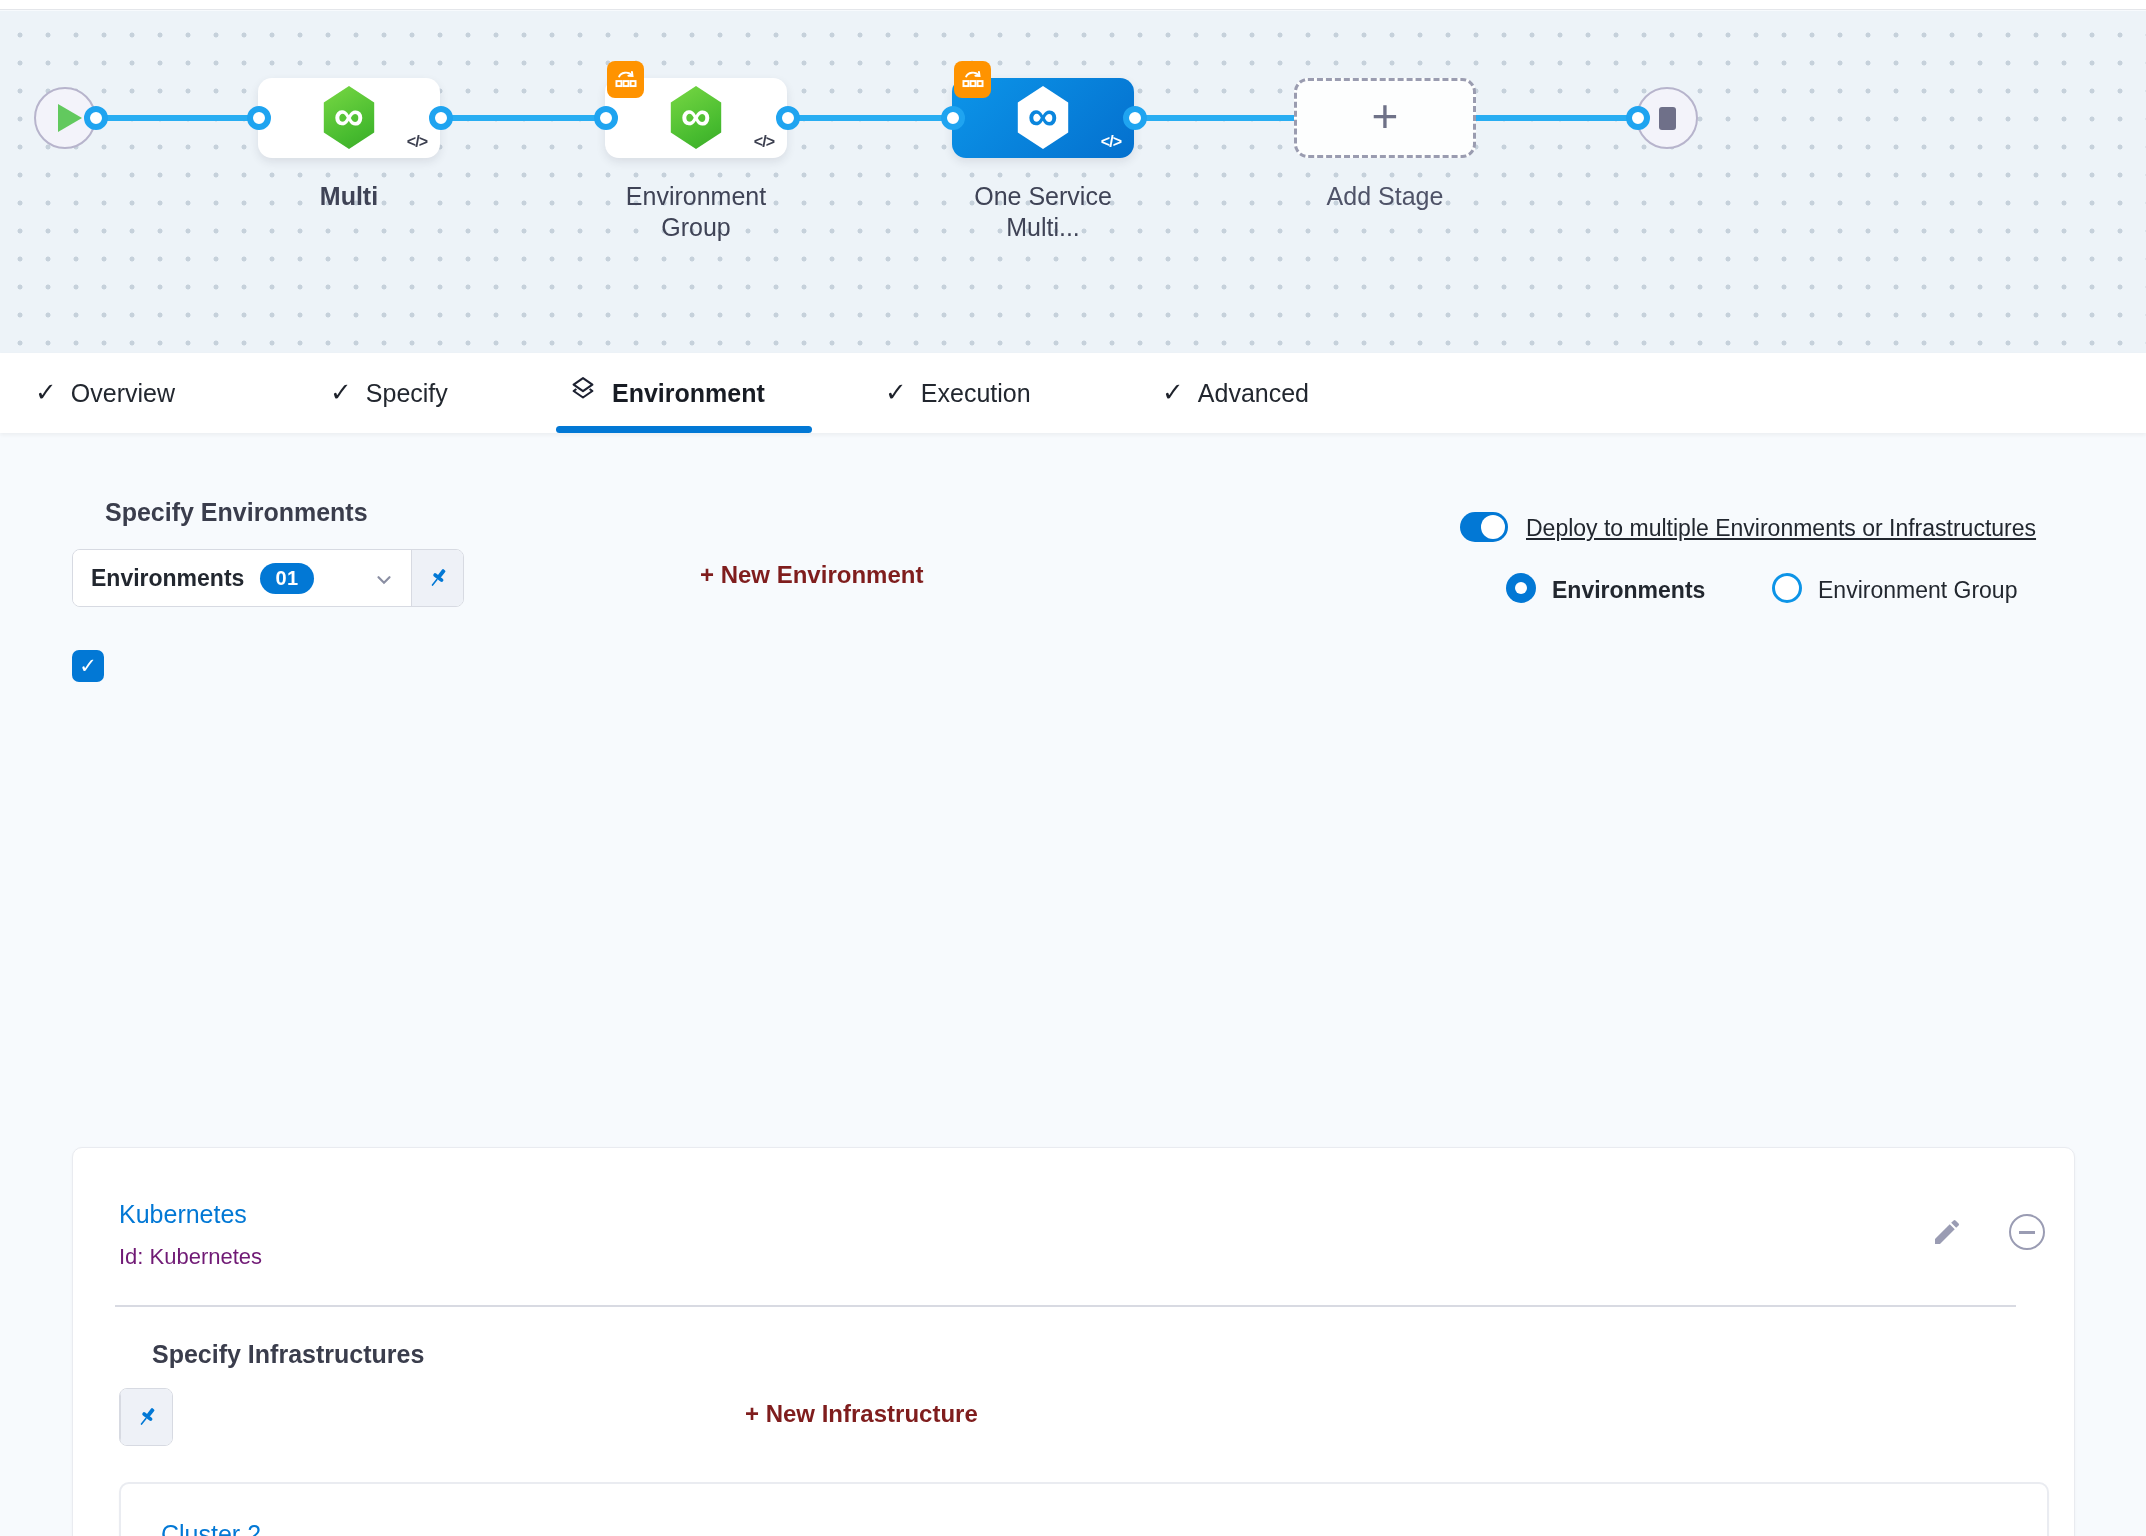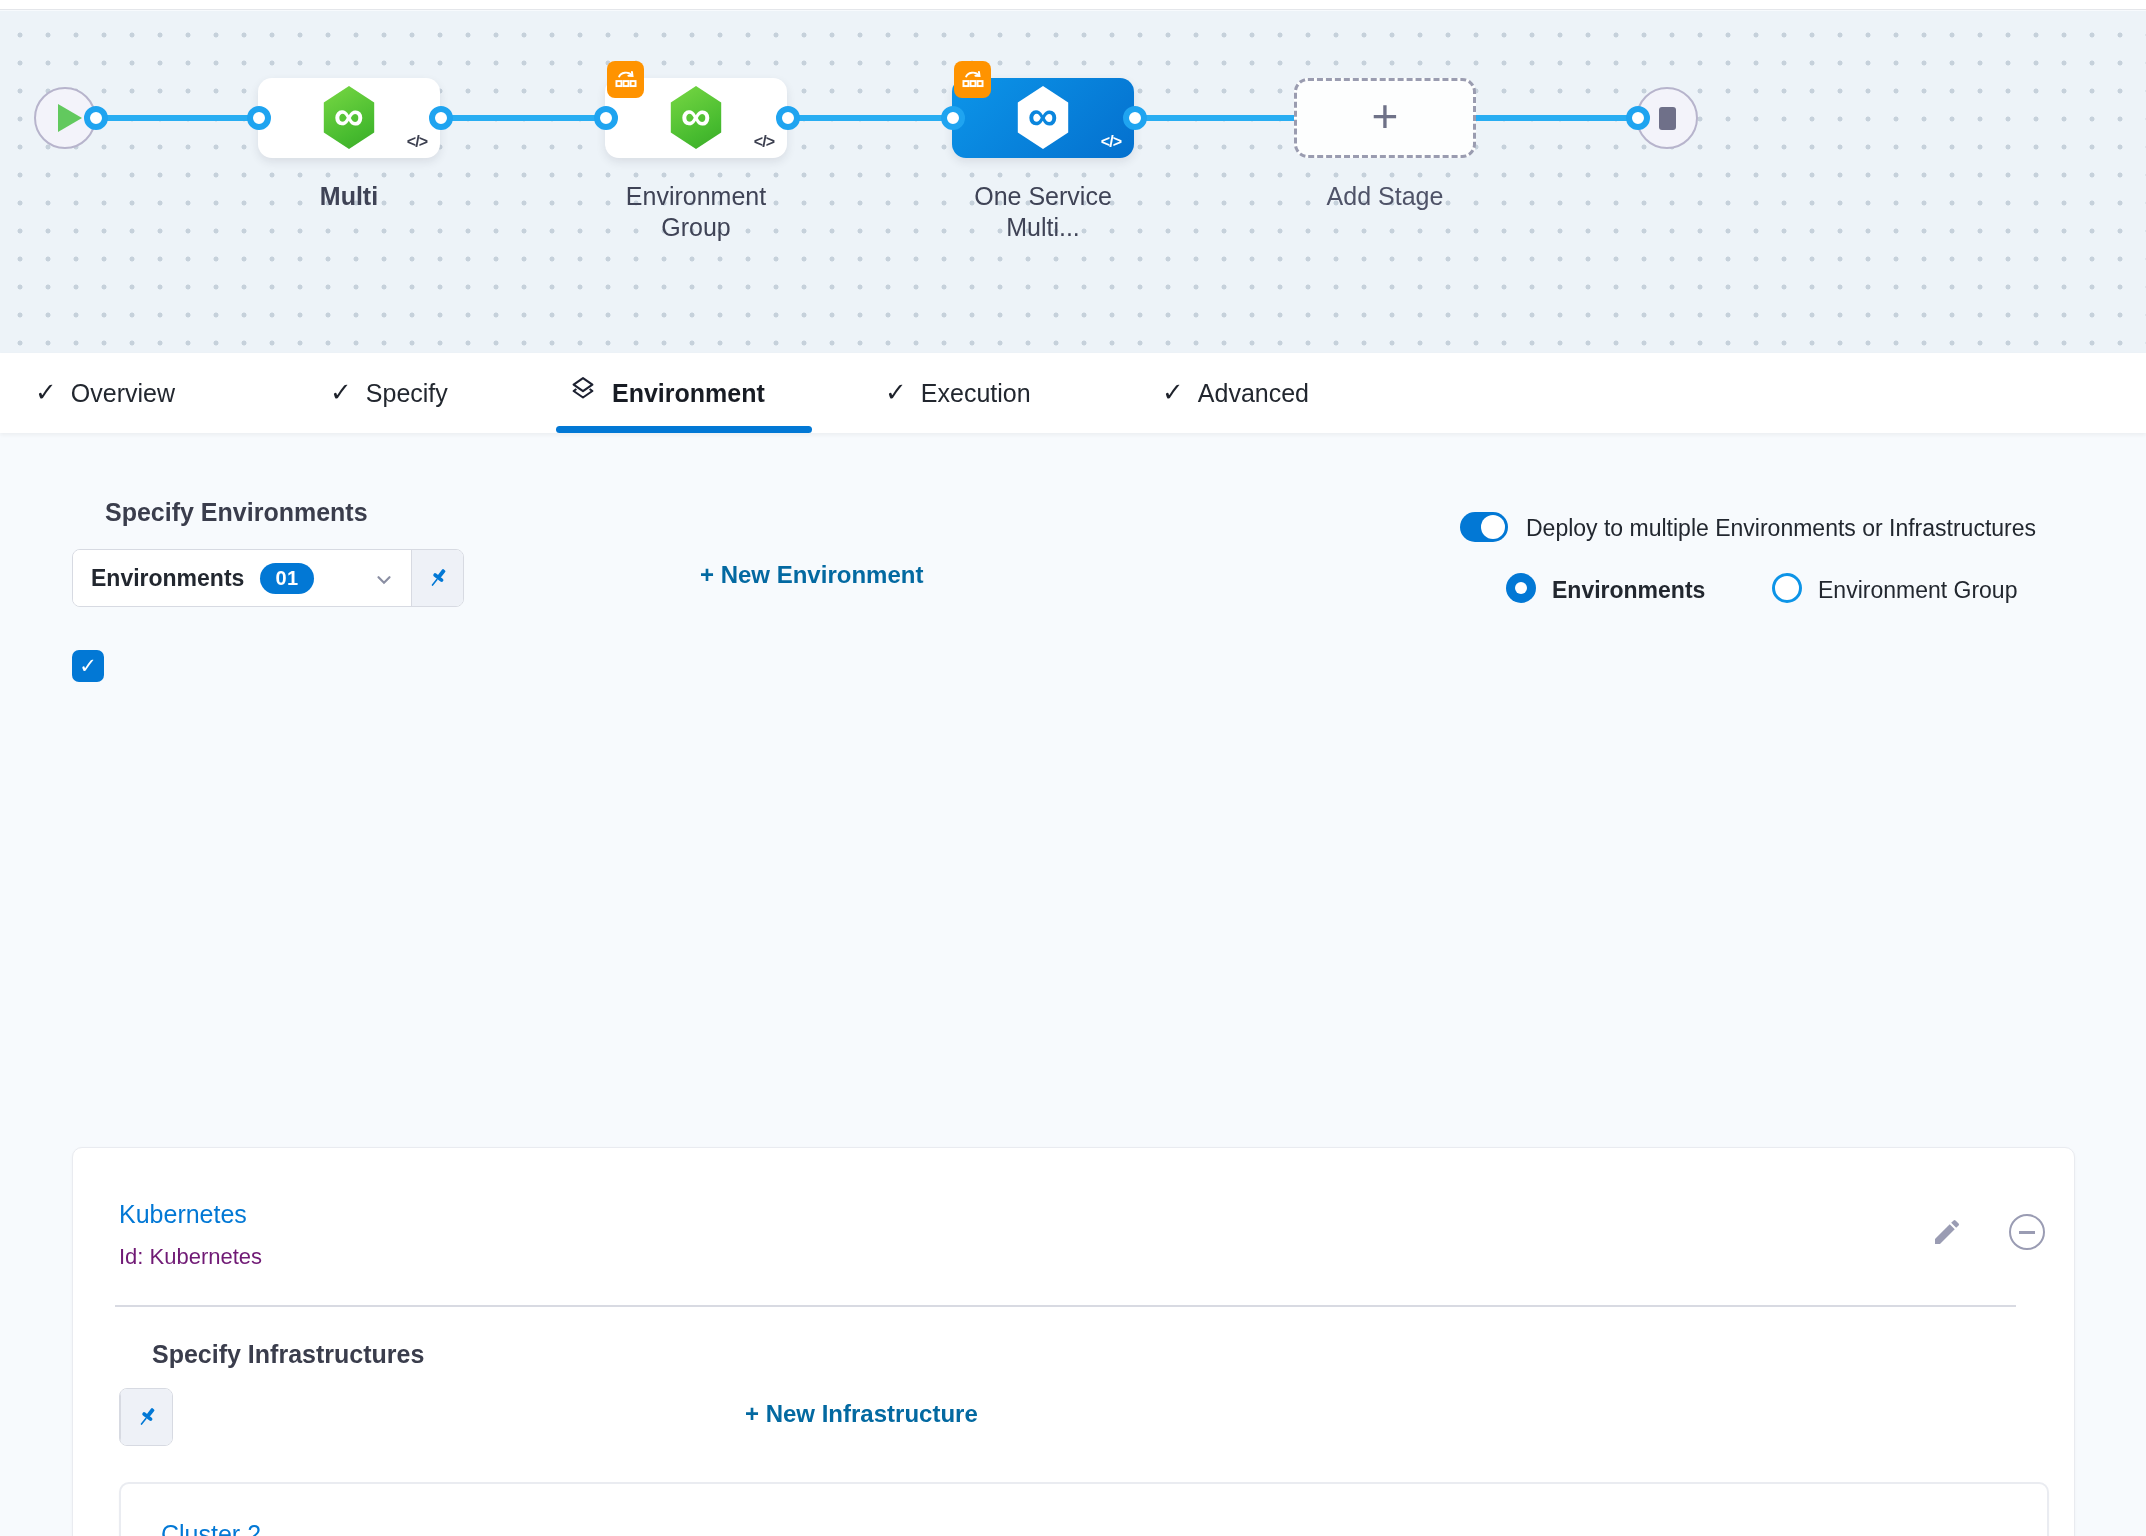--- a/index.html
+++ b/index.html
@@ -54,21 +54,21 @@
     box-shadow:0 2px 4px rgba(0,0,0,.05); z-index:6; }
   .tab { position:absolute; top:0; height:80px; display:flex; align-items:center; gap:14px;
     font-size:25px; color:#22272f; cursor:pointer; }
   .tab .chk { font-size:26px; font-weight:700; color:#1e222b; transform:translateY(-1px); }
   .tab.active { font-weight:700; color:#181c24; }
   .tab-underline { position:absolute; bottom:0; left:556px; width:256px; height:7px; border-radius:4px; background:#0278d5; }
 
   
   .content { position:absolute; top:433px; left:0; width:100%; bottom:0; background:#f7fafd; }
   .sec-heading { position:absolute; font-size:25px; font-weight:700; color:#3a3d4c;margin-left:33px; }
-  .link { position:absolute; font-size:24px; font-weight:700; color:#0369a1; cursor:pointer; }
+  .link { position:absolute; font-size:24px; font-weight:700; color:#7f1d1d; cursor:pointer; }
 
   .dd-control { position:absolute; height:58px; display:flex; border:1px solid #d7dae2; border-radius:8px; overflow:hidden; background:#ffffff; }
   .dd-field { width:338px; display:flex; align-items:center; padding:0 18px; position:relative; background:#ffffff; }
   .dd-label { font-size:23px; font-weight:700; color:#22272f; }
   .dd-badge { margin-left:16px; background:#0278d5; color:#ffffff; font-size:20px; font-weight:700;
     padding:4px 15px; border-radius:999px; letter-spacing:.5px; }
   .dd-chevron { position:absolute; right:16px; top:19px; }
   .dd-pin { width:52px; background:#eef1f7; border-left:1px solid #d7dae2; display:flex; align-items:center; justify-content:center; cursor:pointer; }
 
   .toggle { position:absolute; width:48px; height:30px; border-radius:15px; background:#0278d5; cursor:pointer; }
@@ -227,21 +227,21 @@
           </g>
         </svg>
       </div>
     </div>
 
     <div class="link" style="left:700px; top:128px;">+ New Environment</div>
 
     <div class="toggle" style="left:1460px; top:79px;">
       <div class="knob"></div>
     </div>
-    <div class="plain-label" style="left:1526px; top:82px;">Deploy to multiple Environments or Infrastructures</div>
+    <div class="plain-label" style="left:1526px; top:82px;text-decoration:underline;">Deploy to multiple Environments or Infrastructures</div>
 
     <div class="radio sel" style="left:1506px; top:140px;">
       <div class="hole"></div>
     </div>
     <div class="radio-label bold" style="left:1552px; top:144px;">Environments</div>
 
     <div class="radio unsel" style="left:1772px; top:140px;"></div>
     <div class="radio-label" style="left:1818px; top:144px;">Environment Group</div>
 
     <div class="checkbox" style="left:72px; top:217px;">

